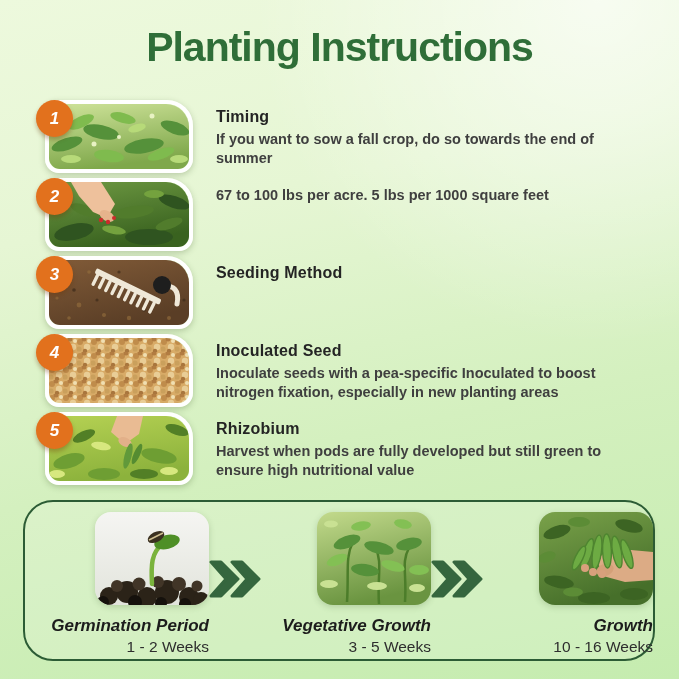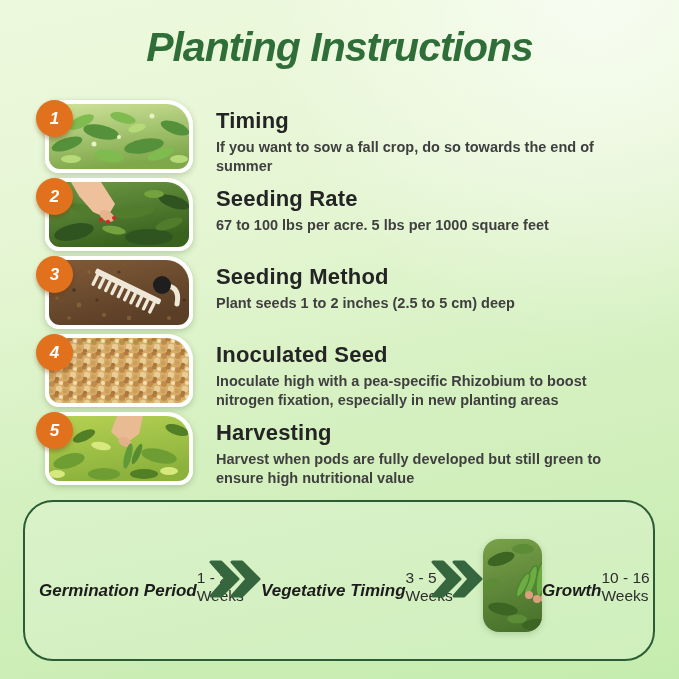--- a/index.html
+++ b/index.html
@@ -5,48 +5,48 @@
   html,body{margin:0;padding:0;}
   .canvas{
     position:relative;width:679px;height:679px;overflow:hidden;
     font-family:"Liberation Sans",sans-serif;
     background:
       radial-gradient(circle at 88% 0%, rgba(255,255,255,.65), rgba(255,255,255,0) 38%),
       linear-gradient(168deg,#edf9dd 0%,#e6f6d4 30%,#d4f0bf 62%,#c5ecaf 100%);
   }
   .title{
     position:absolute;top:24px;left:0;right:0;text-align:center;
-    font-size:41px;font-weight:bold;font-style:italic;
+    font-size:41px;font-weight:bold;
     color:var(--title-green,#2f6e38);letter-spacing:-1px;
   }
   .step{position:absolute;left:45px;display:flex;align-items:flex-start;}
   .s0{top:100px}.s1{top:178px}.s2{top:256px}.s3{top:334px}.s4{top:412px}
   .photo-frame{
     position:relative;width:140px;height:65px;
     border:4px solid #fff;border-radius:12px 26px 14px 14px;
     box-shadow:0 2px 6px rgba(60,90,40,.28);flex:0 0 auto;
   }
   .photo-frame .ph{width:140px;height:65px;display:block;border-radius:9px 23px 11px 11px;overflow:hidden;}
   .badge{
     position:absolute;left:-13px;top:-4px;width:37px;height:37px;border-radius:50%;
     background:var(--badge-orange,#e2711d);color:#fff;
     font-weight:bold;font-style:italic;font-size:17px;
     display:flex;align-items:center;justify-content:center;
     box-shadow:0 3px 4px rgba(110,55,10,.35);z-index:2;
   }
   .step-text{margin-left:23px;padding-top:8px;width:418px;}
-  .step-heading{font-size:22px;font-weight:bold;color:#242424;letter-spacing:.2px;margin:0 0 4px 0;}
+  .step-heading{font-size:16px;font-weight:bold;color:#242424;letter-spacing:.2px;margin:0 0 4px 0;}
   .step-desc{font-size:14.5px;color:#3f3f3f;line-height:19px;font-weight:bold;}
   .timeline{
     position:absolute;left:23px;top:500px;width:632px;height:161px;box-sizing:border-box;
     border:2.5px solid var(--panel-border-green,#2c5c35);border-radius:30px;
     background:rgba(255,255,255,.16);
     display:flex;padding:10px 14px 0 14px;
   }
-  .stage{width:170px;display:flex;flex-direction:row;align-items:center;flex:0 0 auto;}
+  .stage{width:170px;display:flex;flex-direction:column;align-items:flex-end;flex:0 0 auto;}
   .stage-photo{width:114px;height:93px;border-radius:16px;overflow:hidden;box-shadow:0 2px 6px rgba(60,90,40,.22);}
   .stage-photo svg{display:block;}
   .stage-label{margin-top:11px;font-size:17px;font-weight:bold;font-style:italic;color:#1c1c1c;white-space:nowrap;}
   .stage-duration{margin-top:2px;font-size:15.5px;color:#2e2e2e;}
   .chev{flex:1;display:flex;justify-content:center;align-items:flex-start;margin-top:48px;}
 </style>
 </head>
 <body>
 
 <div class="canvas">
@@ -124,21 +124,20 @@
         <polygon points="22,0 52,0 66,22 58,36 44,30 30,14" fill="#eec19c"></polygon>
         <ellipse cx="58" cy="34" rx="8" ry="5" transform="rotate(30 58 34)" fill="#e6b38c"></ellipse>
         <g fill="#cc2b2b">
             <circle cx="52" cy="38" r="2.2"></circle>
             <circle cx="59" cy="40" r="2.2"></circle>
             <circle cx="65" cy="36" r="2"></circle>
           </g>
       </svg>
     </div>
     <div class="step-text">
-      <div class="step-heading">Seeding Rate</div>
       <div class="step-desc">67 to 100 lbs per acre. 5 lbs per 1000 square feet</div>
     </div>
   </div>
 
   <div class="step s2">
     <div class="photo-frame">
       <div class="badge">3</div>
       <svg class="ph" viewBox="0 0 140 65" xmlns="http://www.w3.org/2000/svg">
         <defs>
             <linearGradient id="g3" x1="0" y1="0" x2="0.5" y2="1">
@@ -179,21 +178,20 @@
             <rect x="58" y="5" width="3.4" height="13" rx="1.6"></rect>
               <rect x="65" y="5" width="3.4" height="13" rx="1.6"></rect>
           </g>
         </g>
         <path d="M112,26 Q132,24 128,44" stroke="#efe8d8" stroke-width="5" fill="none" stroke-linecap="round"></path>
         <circle cx="113" cy="25" r="9" fill="#1e1e1e"></circle>
       </svg>
     </div>
     <div class="step-text">
       <div class="step-heading">Seeding Method</div>
-      <div class="step-desc">Plant seeds 1 to 2 inches (2.5 to 5 cm) deep</div>
     </div>
   </div>
 
   <div class="step s3">
     <div class="photo-frame">
       <div class="badge">4</div>
       <svg class="ph" viewBox="0 0 140 65" xmlns="http://www.w3.org/2000/svg">
         <defs>
           <pattern id="seedpat" width="14" height="14" patternUnits="userSpaceOnUse">
             <rect width="14" height="14" fill="#d8ab67"></rect>
@@ -203,21 +201,21 @@
             <circle cx="12" cy="3" r="2" fill="#f0dfb2"></circle>
             <circle cx="2" cy="11" r="2.6" fill="#caa05c"></circle>
             <circle cx="8" cy="13" r="2.2" fill="#a9763d"></circle>
           </pattern>
         </defs>
         <rect width="140" height="65" fill="url(#seedpat)"></rect>
       </svg>
     </div>
     <div class="step-text">
       <div class="step-heading">Inoculated Seed</div>
-      <div class="step-desc">Inoculate high with a pea-specific Rhizobium to boost nitrogen fixation, especially in new planting areas</div>
+      <div class="step-desc">Inoculate seeds with a pea-specific Inoculated to boost nitrogen fixation, especially in new planting areas</div>
     </div>
   </div>
 
   <div class="step s4">
     <div class="photo-frame">
       <div class="badge">5</div>
       <svg class="ph" viewBox="0 0 140 65" xmlns="http://www.w3.org/2000/svg">
         <defs>
             <linearGradient id="g5" x1="0" y1="0" x2="0.3" y2="1">
           <stop offset="0" stop-color="#b5d153"></stop>
@@ -241,21 +239,21 @@
           <ellipse cx="120" cy="55" rx="9" ry="4"></ellipse>
             <ellipse cx="8" cy="58" rx="8" ry="4"></ellipse>
         </g>
         <polygon points="68,0 94,0 90,18 76,28 62,16" fill="#e9bb93"></polygon>
         <ellipse cx="76" cy="26" rx="7" ry="4.5" transform="rotate(25 76 26)" fill="#e2b089"></ellipse>
         <ellipse cx="79" cy="40" rx="3.6" ry="13" transform="rotate(14 79 40)" fill="#61993a"></ellipse>
         <ellipse cx="88" cy="38" rx="3.2" ry="11" transform="rotate(24 88 38)" fill="#558c31"></ellipse>
       </svg>
     </div>
     <div class="step-text">
-      <div class="step-heading">Harvesting</div>
+      <div class="step-heading">Rhizobium</div>
       <div class="step-desc">Harvest when pods are fully developed but still green to ensure high nutritional value</div>
     </div>
   </div>
 
   <div class="timeline">
 
     <div class="stage">
       <div class="stage-photo">
         <svg viewBox="0 0 114 93" width="114" height="93" xmlns="http://www.w3.org/2000/svg">
           <defs>
@@ -334,21 +332,21 @@
             <ellipse cx="86" cy="12" rx="9" ry="4.5" transform="rotate(12 86 12)"></ellipse>
           </g>
           <g fill="#c9e193">
             <ellipse cx="12" cy="72" rx="9" ry="4"></ellipse>
               <ellipse cx="60" cy="74" rx="10" ry="4"></ellipse>
               <ellipse cx="100" cy="76" rx="8" ry="4"></ellipse>
             <ellipse cx="14" cy="12" rx="7" ry="3.5"></ellipse>
           </g>
         </svg>
       </div>
-      <div class="stage-label">Vegetative Timing</div>
+      <div class="stage-label">Vegetative Growth</div>
       <div class="stage-duration">3 - 5 Weeks</div>
     </div>
 
     <div class="chev">
       <svg width="52" height="38" viewBox="0 0 52 38" xmlns="http://www.w3.org/2000/svg">
         <g fill="var(--chevron-green,#35663e)" stroke="var(--chevron-green,#35663e)" stroke-width="3" stroke-linejoin="round">
           <polygon points="2,2 12,2 29,19 12,36 2,36 17,19"></polygon>
           <polygon points="23,2 33,2 50,19 33,36 23,36 38,19"></polygon>
         </g>
       </svg>

